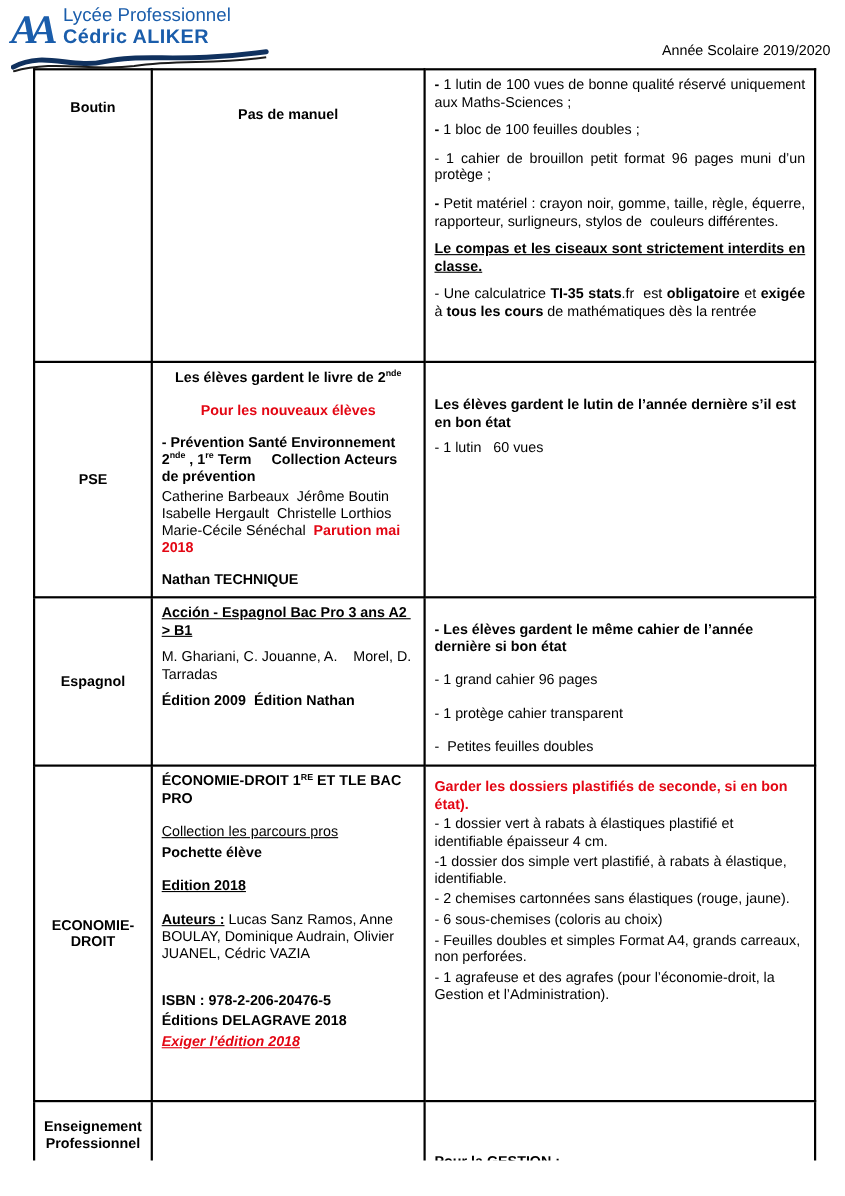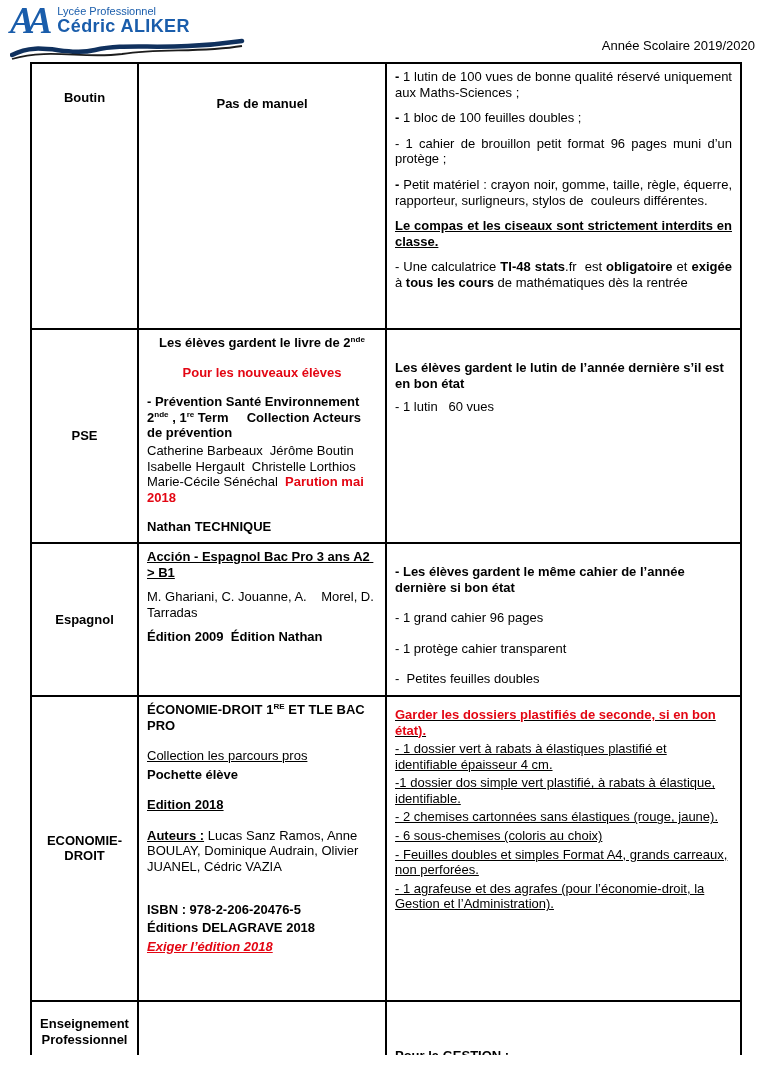--- a/index.html
+++ b/index.html
@@ -16,38 +16,38 @@
 
   
   .header{position:relative;height:62px;}
   .logo{position:absolute;left:10px;top:5px;}
   .logo-row{display:flex;align-items:flex-end;}
   .aa{
     font-family:"Liberation Serif","DejaVu Serif",serif;
     font-style:italic;font-weight:700;font-size:37px;line-height:.85;
     color:var(--blue);letter-spacing:-7px;padding-right:12px;
   }
-  .logo-text .l1{color:var(--blue);font-size:11px;line-height:1.1;}
+  .logo-text .l1{color:var(--blue);font-size:17px;line-height:1.1;}
   .logo-text .l2{color:var(--blue);font-size:18px;font-weight:700;line-height:1.1;letter-spacing:.4px;}
   .wave{display:block;width:235px;height:22px;margin-top:1px;}
   .year{position:absolute;right:13px;top:38px;font-size:13px;}
 
   
   table.grid{border-collapse:collapse;table-layout:fixed;width:710px;margin:0 28px 0 30px;}
   col.c1{width:107px;} col.c2{width:248px;} col.c3{width:355px;}
   td{border:2px solid #000;vertical-align:top;padding:5px 8px;}
   td.subject{font-weight:700;text-align:center;}
   .r0 td{height:266px;} .r1 td{height:203px;} .r2 td{height:117px;}
   .r3 td{height:305px;} .r4 td{height:100px;}
   .r0 td.subject{padding-top:26px;}
   .r1 td.subject,.r2 td.subject,.r3 td.subject{vertical-align:middle;}
   .r4 td.subject{padding-top:14px;}
   .r0 td.cell-man{padding-top:32px;text-align:center;}
   .r1 td.cell-sup{padding-top:30px;}
-  .r3 td.cell-sup{padding-top:10px;text-decoration:underline;}
+  .r3 td.cell-sup{padding-top:10px;}
   .r4 td.cell-sup{padding-top:46px;}
 
   td p{margin:0;}
   .c-maths-sup p{margin:0 0 10px;text-align:justify;}
   .c-maths-sup p:last-child{margin-bottom:0;}
   .c-pse-man p{margin:0 0 2px;}
   .c-pse-sup p{margin:0 0 8px;}
   .c-esp-man p{margin:0 0 9px;}
   .c-esp-sup p{margin:15px 0 3px;}
   .c-esp-sup p:first-child{margin-bottom:8px;}
@@ -98,21 +98,21 @@
         <td class="subject">Boutin</td>
         <td class="cell-man c-maths-man">
             <p><span class="b">Pas de manuel</span></p>
           </td>
         <td class="cell-sup c-maths-sup">
             <p><span class="b">- </span><span>1 lutin de 100 vues de bonne qualité réservé uniquement aux Maths-Sciences ;</span></p>
             <p><span class="b">- </span><span>1 bloc de 100 feuilles doubles ;</span></p>
             <p><span>- 1 cahier de brouillon petit format 96 pages muni d’un protège ;</span></p>
             <p><span class="b">- </span><span>Petit matériel : crayon noir, gomme, taille, règle, équerre, rapporteur, surligneurs, stylos de&nbsp; couleurs différentes.</span></p>
             <p><span class="b u">Le compas et les ciseaux sont strictement interdits en classe. </span></p>
-            <p><span>- Une calculatrice </span><span class="b">TI-48 stats</span><span>.fr&nbsp; est </span><span class="b">obligatoire</span><span> et </span><span class="b">exigée</span><span> à </span><span class="b">tous les cours</span><span> de mathématiques dès la rentrée</span></p>
+            <p><span>- Une calculatrice </span><span class="b">TI-35 stats</span><span>.fr&nbsp; est </span><span class="b">obligatoire</span><span> et </span><span class="b">exigée</span><span> à </span><span class="b">tous les cours</span><span> de mathématiques dès la rentrée</span></p>
           </td>
       </tr>
       <tr class="r1">
         <td class="subject">PSE</td>
         <td class="cell-man c-pse-man">
             <p style="text-align: center;"><span class="b">Les élèves gardent le livre de 2</span><span class="b supr">nde</span></p>
             <p class="blank">&nbsp;</p>
             <p style="text-align: center;"><span class="b red">Pour les nouveaux élèves</span></p>
             <p class="blank">&nbsp;</p>
             <p><span class="b">- Prévention Santé Environnement 2</span><span class="b supr">nde</span><span class="b"> , 1</span><span class="b supr">re</span><span class="b"> Term&nbsp;&nbsp;&nbsp;&nbsp; Collection Acteurs de prévention</span></p>

